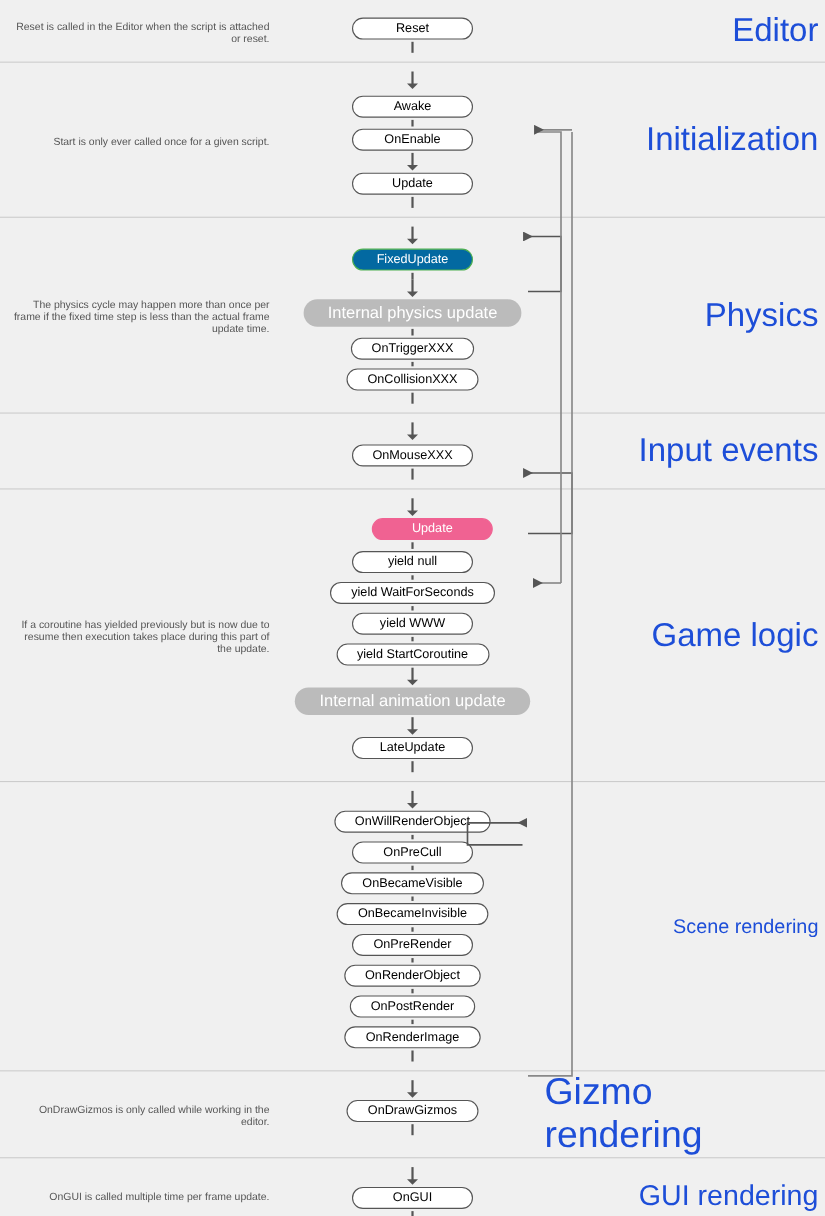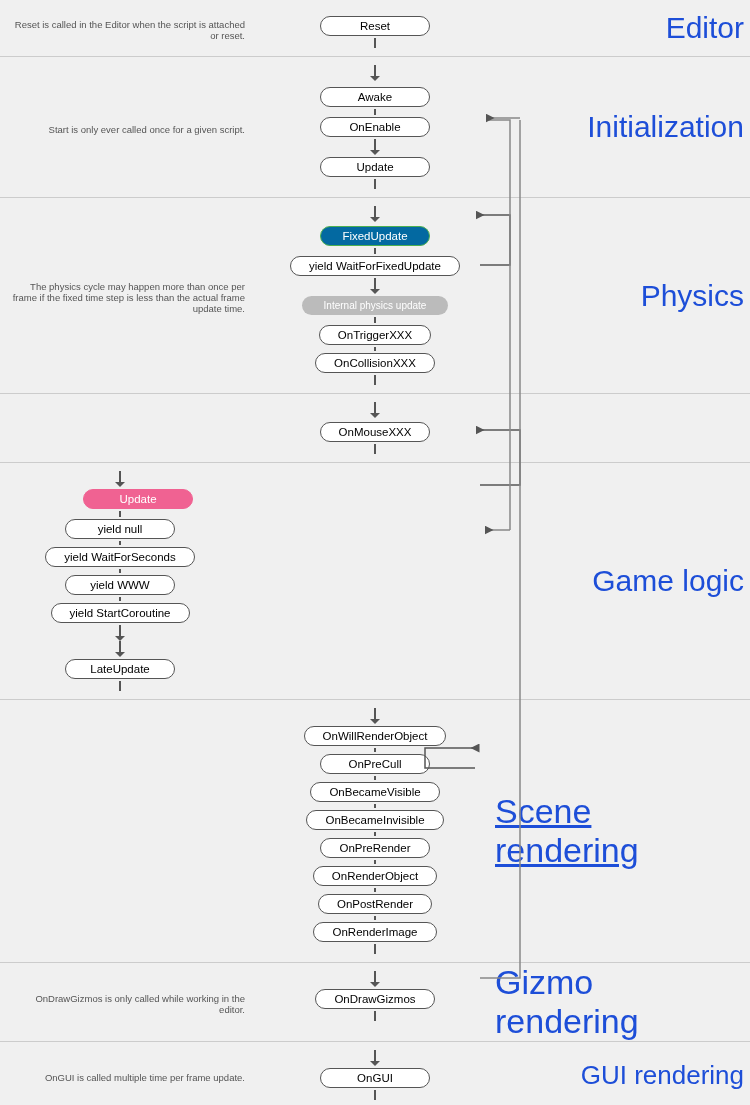--- a/index.html
+++ b/index.html
@@ -43,21 +43,21 @@
       border-color: #F06292;
       margin-left: 36px;
     }
 
     .node-gray {
       background: #bbb;
       color: white;
       border: none;
       border-radius: 14px;
       padding: 4px 22px;
-      font-size: 10px;
+      font-size: 15px;
       margin: 2px 0;
       min-width: 130px;
       text-align: center;
     }
 
     
     .row {
       display: flex;
       width: 750px;
       position: relative;
@@ -156,54 +156,58 @@
   </div>
 
   <div class="row">
     <div class="col-left">
       <span>The physics cycle may happen more than once per frame if the fixed time step is less than the actual frame update time.</span>
     </div>
     <div class="col-center">
       <div class="arr" style="margin-bottom:6px;"></div>
       <div class="node node-green">FixedUpdate</div>
       <div class="arr-plain" style="height:6px;"></div>
-      <div class="node">yield WaitForFixedUpdate</div>
       <div class="arr" style="margin-bottom:4px;"></div>
       <div class="node-gray">Internal physics update</div>
       <div class="arr-plain" style="height:6px;"></div>
       <div class="node">OnTriggerXXX</div>
       <div class="arr-plain" style="height:4px;"></div>
       <div class="node">OnCollisionXXX</div>
       <div class="arr-plain" style="height:10px;"></div>
     </div>
     <div class="col-right">Physics</div>
   </div>
 
   <div class="row">
     <div class="col-left"></div>
     <div class="col-center">
       <div class="arr" style="margin-bottom:6px;"></div>
       <div class="node">OnMouseXXX</div>
       <div class="arr-plain" style="height:10px;"></div>
     </div>
-  </div>
-
-  <div class="row">
+    <div class="col-right">Input events</div>
+  </div>
+
+  <div class="row">
+    <div class="col-left">
+      <span>If a coroutine has yielded previously but is now due to resume then execution takes place during this part of the update.</span>
+    </div>
     <div class="col-center">
       <div class="arr" style="margin-bottom:4px;"></div>
       <div class="node node-pink">Update</div>
       <div class="arr-plain" style="height:6px;"></div>
       <div class="node">yield null</div>
       <div class="arr-plain" style="height:4px;"></div>
       <div class="node">yield WaitForSeconds</div>
       <div class="arr-plain" style="height:4px;"></div>
       <div class="node">yield WWW</div>
       <div class="arr-plain" style="height:4px;"></div>
       <div class="node">yield StartCoroutine</div>
       <div class="arr" style="margin-bottom:4px;"></div>
+      <div class="node-gray">Internal animation update</div>
       <div class="arr" style="margin-bottom:4px;"></div>
       <div class="node">LateUpdate</div>
       <div class="arr-plain" style="height:10px;"></div>
     </div>
     <div class="col-right">Game logic</div>
   </div>
 
   <div class="row">
     <div class="col-left"></div>
     <div class="col-center">
@@ -218,21 +222,21 @@
       <div class="arr-plain" style="height:4px;"></div>
       <div class="node">OnPreRender</div>
       <div class="arr-plain" style="height:4px;"></div>
       <div class="node">OnRenderObject</div>
       <div class="arr-plain" style="height:4px;"></div>
       <div class="node">OnPostRender</div>
       <div class="arr-plain" style="height:4px;"></div>
       <div class="node">OnRenderImage</div>
       <div class="arr-plain" style="height:10px;"></div>
     </div>
-    <div class="col-right" style="font-size:34px;text-decoration:underline;">Scene rendering</div>
+    <div class="col-right" style="font-size:18px;">Scene rendering</div>
   </div>
 
   <div class="row">
     <div class="col-left">
       <span>OnDrawGizmos is only called while working in the editor.</span>
     </div>
     <div class="col-center">
       <div class="arr" style="margin-bottom:4px;"></div>
       <div class="node">OnDrawGizmos</div>
       <div class="arr-plain" style="height:10px;"></div>

